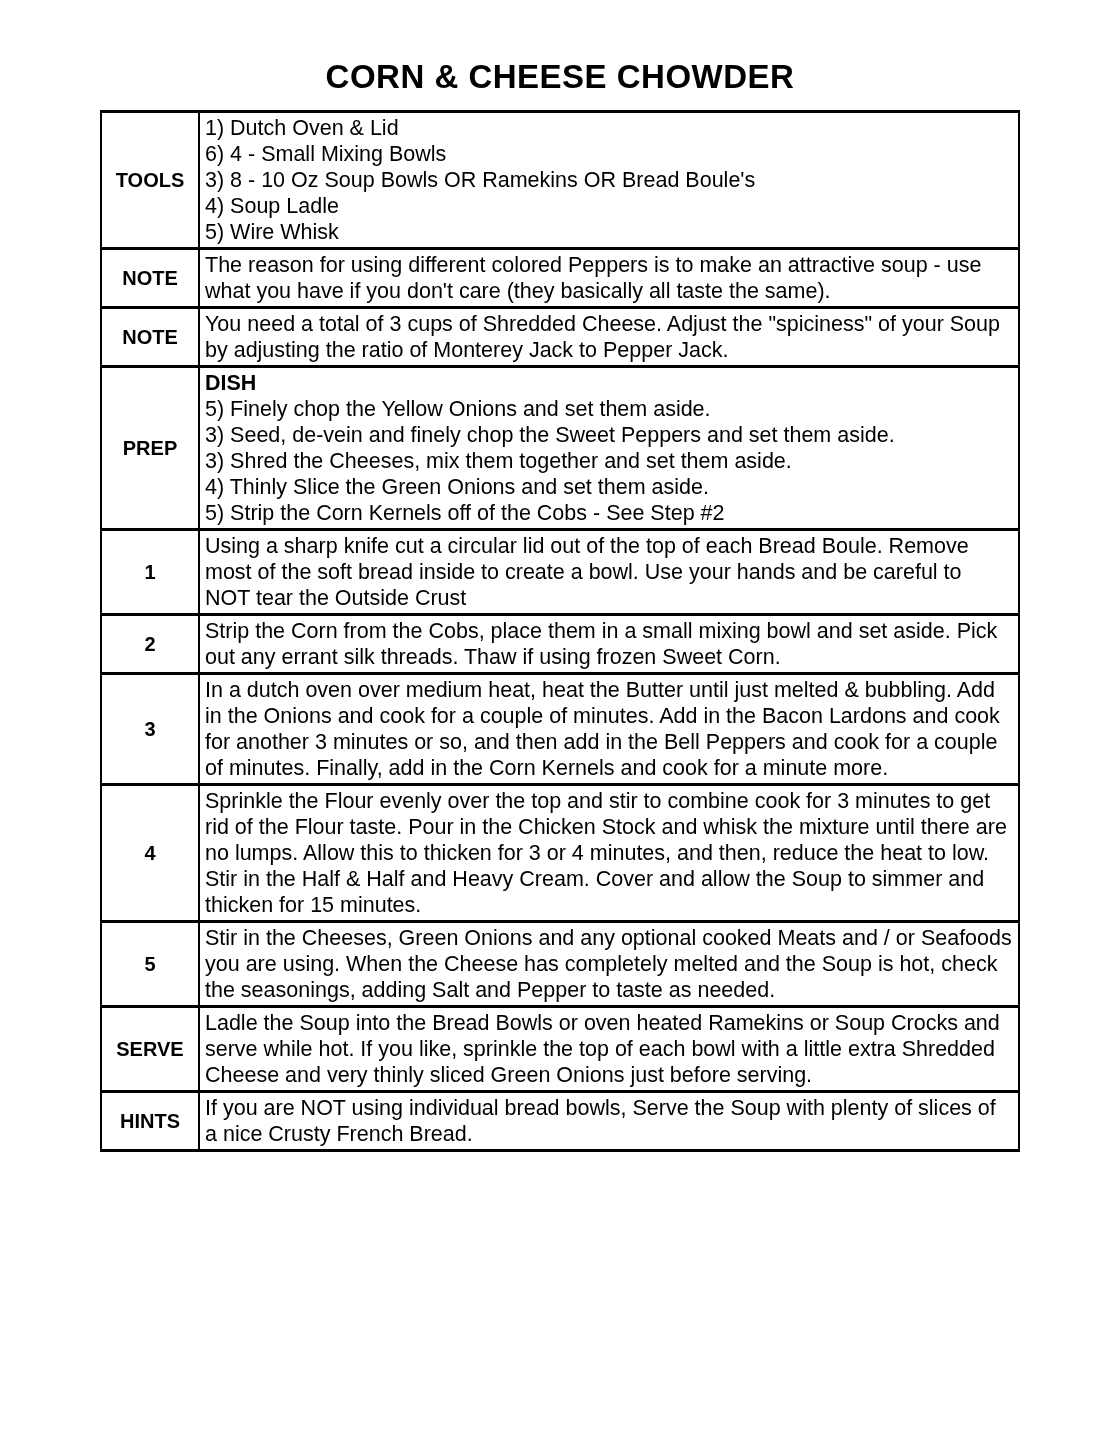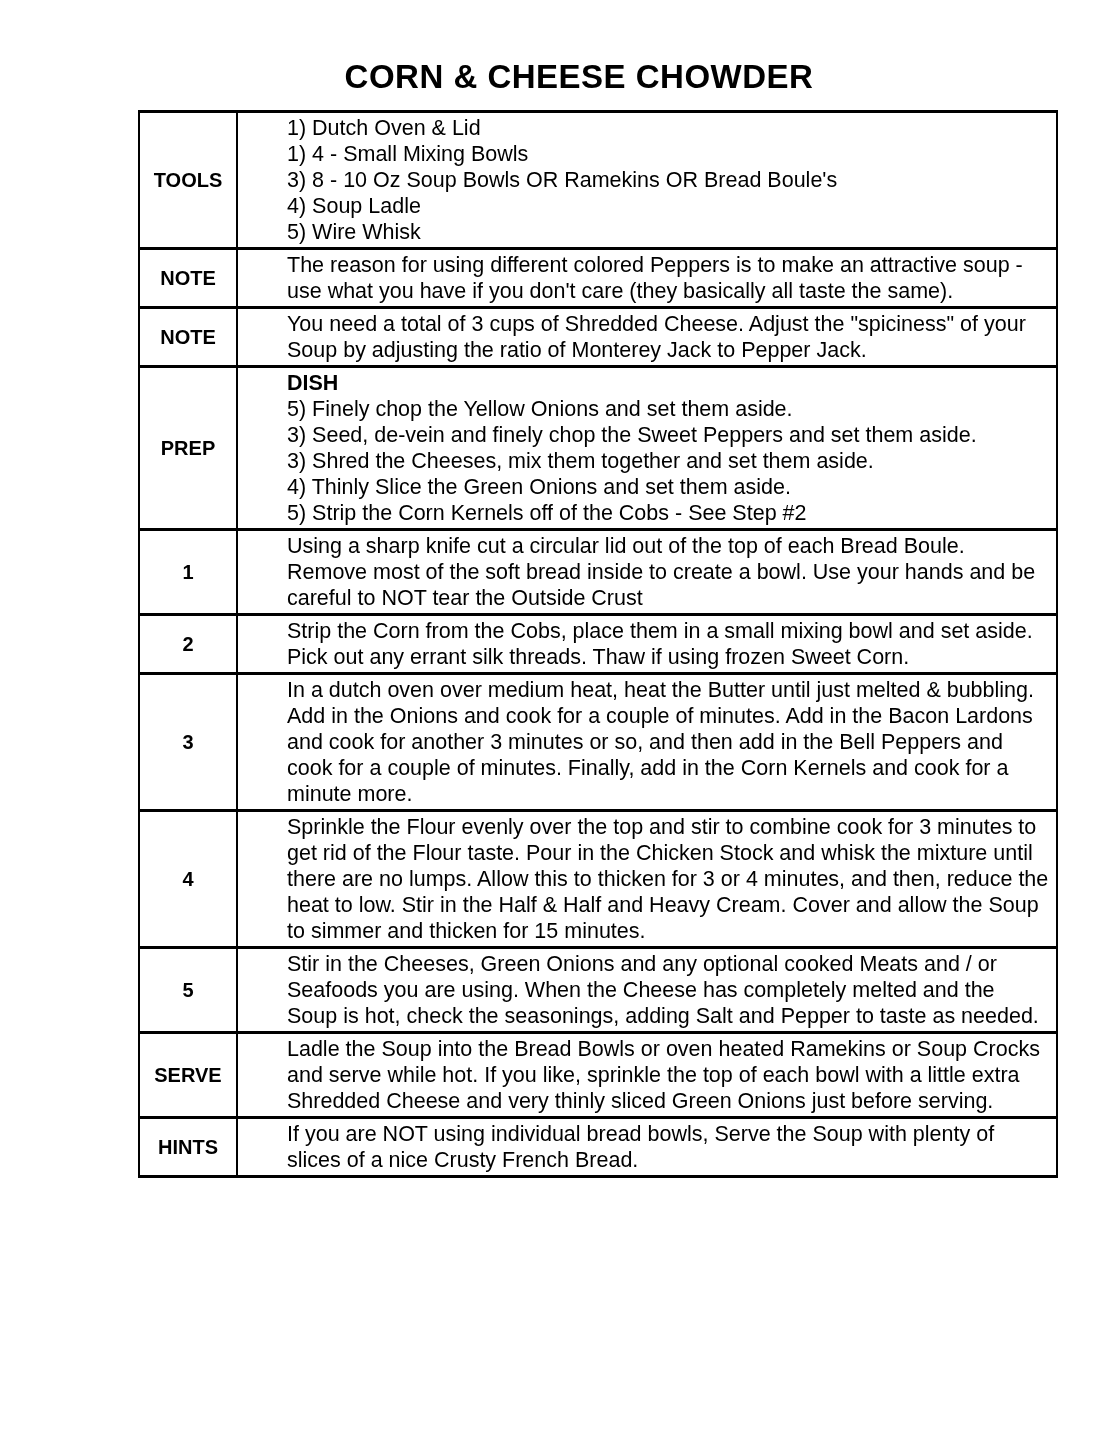--- a/index.html
+++ b/index.html
@@ -11,21 +11,20 @@
     width: 1120px;
     height: 1451px;
     font-family: "Liberation Sans", sans-serif;
     color: #000000;
     position: relative;
   }
   .page {
     width: 1120px;
     box-sizing: border-box;
     padding-top: 58px;
-    padding-left: 38px;
   }
   .page-title {
     margin: 0 0 14px 0;
     text-align: center;
     font-size: 33px;
     font-weight: bold;
     letter-spacing: 0.5px;
   }
   table.recipe {
     border-collapse: collapse;
@@ -51,40 +50,39 @@
     font-size: 21.5px;
     line-height: 26px;
     vertical-align: middle;
     padding: 2px 6px 2px 5px;
   }
   .cell-heading {
     font-weight: bold;
   }
   .cell-line, .cell-text, .cell-heading {
     white-space: normal;
-    margin-left: 44px;
   }
 </style>
 </head>
 <body>
 
 <div class="page">
   <h1 class="page-title">CORN &amp; CHEESE CHOWDER</h1>
 
   <table class="recipe">
     <colgroup>
       <col class="label-col">
       <col class="content-col">
     </colgroup>
     <tbody>
         <tr>
           <th class="label-cell">TOOLS</th>
           <td class="content-cell">
             <div class="cell-line">1) Dutch Oven &amp; Lid</div>
-            <div class="cell-line">1) 4 - Small Mixing Bowls</div>
+            <div class="cell-line">6) 4 - Small Mixing Bowls</div>
             <div class="cell-line">3) 8 - 10 Oz Soup Bowls OR Ramekins OR Bread Boule's</div>
             <div class="cell-line">4) Soup Ladle</div>
             <div class="cell-line">5) Wire Whisk</div>
           </td>
         </tr>
         <tr>
           <th class="label-cell">NOTE</th>
           <td class="content-cell">
             <div class="cell-text">The reason for using different colored Peppers is to make an attractive soup - use what you have if you don't care (they basically all taste the same).</div>
           </td>

